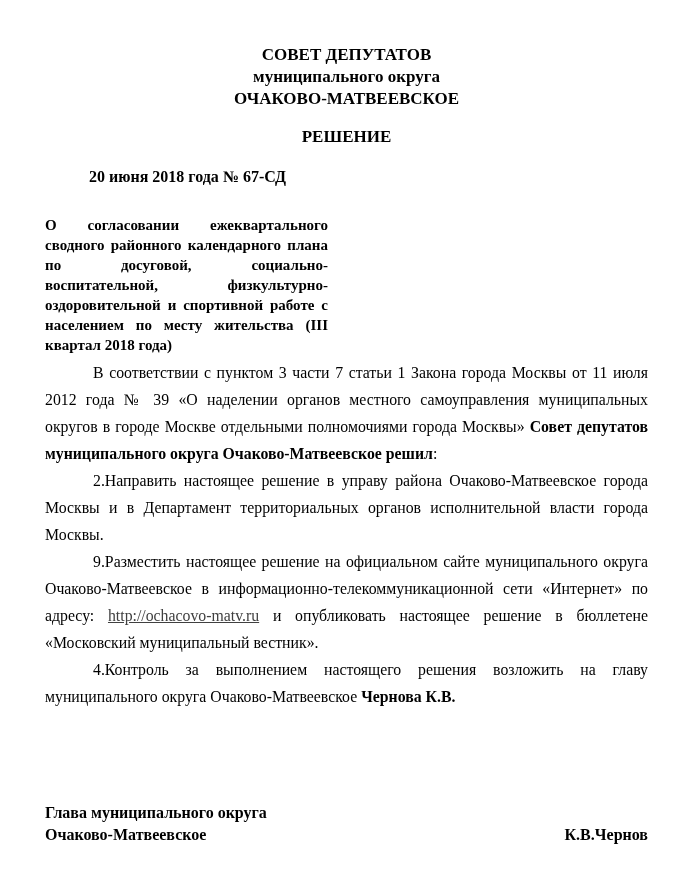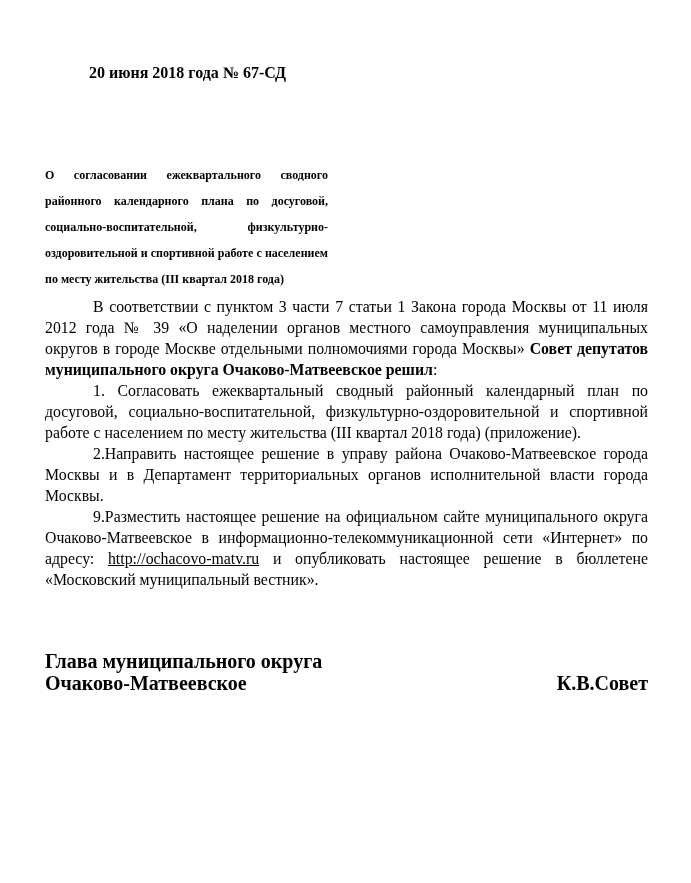--- a/index.html
+++ b/index.html
@@ -34,79 +34,85 @@
     line-height: 22px;
   }
   .date-line {
     margin-top: 18px;
     font-weight: bold;
     font-size: 16px;
     line-height: 22px;
     margin-left: 44px;
   }
   .subject {
-    margin-top: 78px;
+    margin-top: 27px;
     width: 283px;
     font-weight: bold;
-    font-size: 12px;
-    line-height: 26px;
+    font-size: 15px;
+    line-height: 20px;
     text-align: justify;
   }
   .body-block {
     margin-top: 4px;
   }
   p.body-p {
     margin: 0;
     font-size: 15.8px;
-    line-height: 21px;
+    line-height: 27px;
     text-align: justify;
     text-indent: 48px;
   }
   .b {
     font-weight: bold;
   }
   a.doc-link {
-    color: #000000;
+    color: #404040;
     text-decoration: underline;
     cursor: pointer;
     font-family: Liberation Serif, serif;
   }
   .signature {
-    margin-top: 60px;
+    margin-top: 92px;
     font-weight: bold;
-    font-size: 20px;
+    font-size: 16px;
     line-height: 22px;
   }
   .sig-row {
     display: flex;
     justify-content: space-between;
   }
 </style>
 </head>
 <body>
 
 <div class="page">
 
+  <div class="org-header">
+    <div class="org-h">СОВЕТ ДЕПУТАТОВ</div>
+    <div class="org-h">муниципального округа</div>
+    <div class="org-h">ОЧАКОВО-МАТВЕЕВСКОЕ</div>
+    <div class="doc-type">РЕШЕНИЕ</div>
+  </div>
 
   <div class="date-line">20 июня 2018 года № 67-СД</div>
 
   <div class="subject">О согласовании ежеквартального сводного районного календарного плана по досуговой, социально-воспитательной, физкультурно-оздоровительной и спортивной работе с населением по месту жительства (III квартал 2018 года)</div>
 
   <div class="body-block">
     <p class="body-p"><span>В соответствии с пунктом 3 части 7 статьи 1 Закона города Москвы от 11 июля 2012 года № 39 «О наделении органов местного самоуправления муниципальных округов в городе Москве отдельными полномочиями города Москвы» </span><span class="b">Совет депутатов муниципального округа Очаково-Матвеевское решил</span><span>:</span></p>
 
-    <p class="body-p">1. Согласовать ежеквартальный сводный районный календарный план по досуговой, социально-воспитательной, физкультурно-оздоровительной и спортивной работе с населением по месту жительства (III квартал 2018 года) (приложение).</p>
 
     <p class="body-p">2.Направить настоящее решение в управу района Очаково-Матвеевское города Москвы и в Департамент территориальных органов исполнительной власти города Москвы.</p>
 
     <p class="body-p"><span>9.Разместить настоящее решение на официальном сайте муниципального округа Очаково-Матвеевское в информационно-телекоммуникационной сети «Интернет» по адресу: </span><a class="doc-link">http://ochacovo-matv.ru</a><span> и опубликовать настоящее решение в бюллетене «Московский муниципальный вестник».</span></p>
 
+    <p class="body-p"><span>4.Контроль за выполнением настоящего решения возложить на главу муниципального округа Очаково-Матвеевское </span><span class="b">Чернова К.В.</span></p>
   </div>
 
   <div class="signature">
     <div class="sig-title">Глава муниципального округа</div>
     <div class="sig-row">
       <span>Очаково-Матвеевское</span>
-      <span>К.В.Совет</span>
+      <span>К.В.Чернов</span>
     </div>
   </div>
 
 </div>
 
 </body></html>

